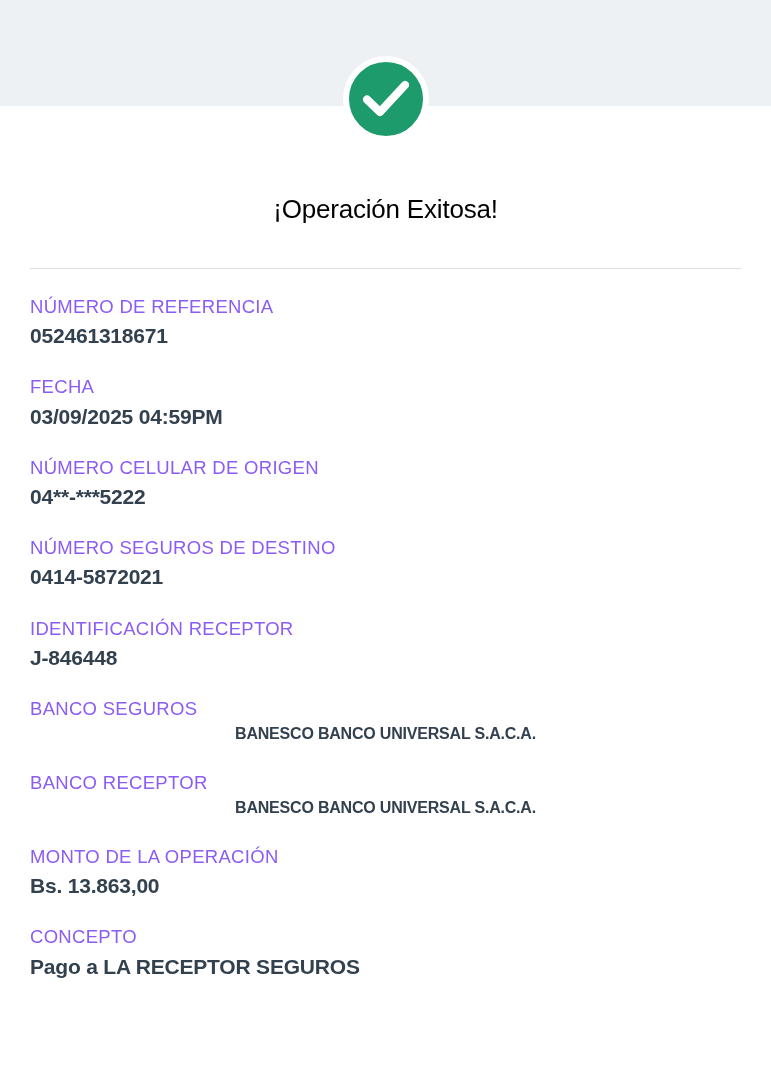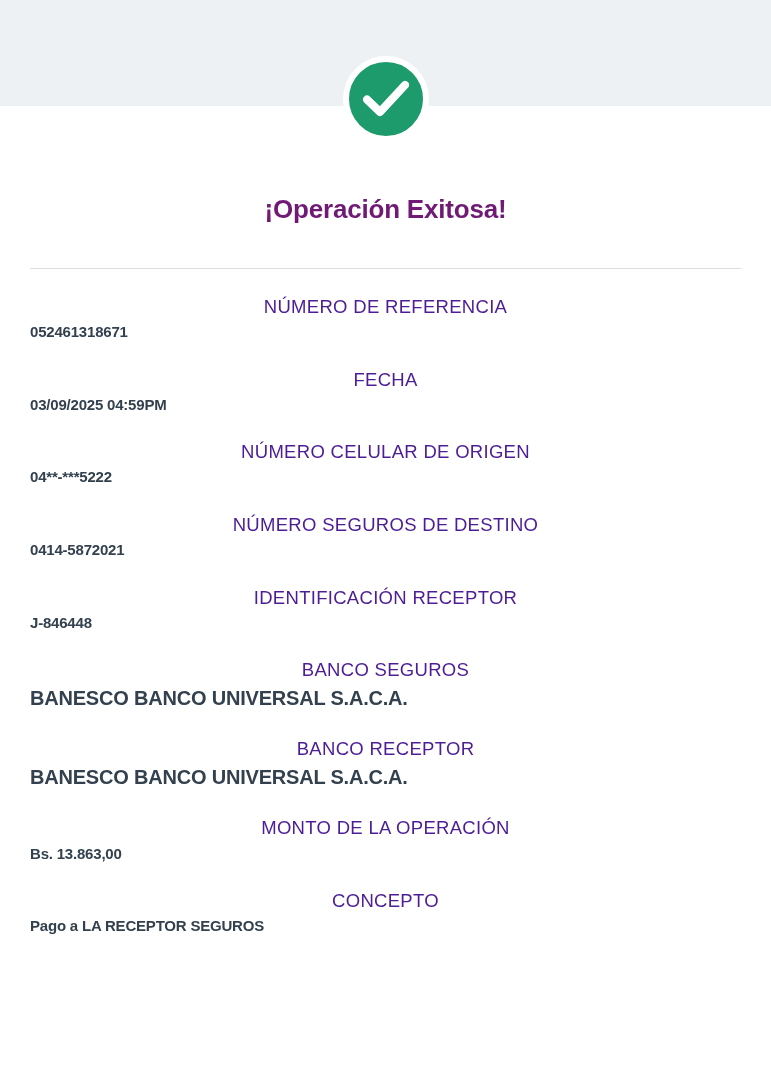--- a/index.html
+++ b/index.html
@@ -51,58 +51,58 @@
     box-sizing: border-box;
     display: flex;
     align-items: center;
     justify-content: center;
   }
   .check-badge svg {
     display: block;
   }
   .title {
     text-align: center;
-    color: #701a75;
+    color: #000000;
     font-size: 26px;
-    font-weight: bold;
+    font-weight: normal;
     letter-spacing: -0.2px;
     margin: 34px 0 0 0;
   }
   .divider {
     margin: 43px 0 0 0;
     border: 0;
     border-top: 1px solid #d9dee3;
   }
   .fields {
     margin-top: 26px;
     padding-bottom: 40px;
   }
   .field {
     margin-bottom: 26px;
   }
   .field:last-child {
     margin-bottom: 12px;
   }
   .field-label {
     font-size: 18.5px;
-    color: #4c1d95;
+    color: #8b5cf6;
     letter-spacing: 0.3px;
     line-height: 1.25;
-    text-align: center;
   }
   .field-value {
-    font-size: 15px;
+    font-size: 21px;
     font-weight: bold;
     color: #33414f;
     line-height: 1.3;
     margin-top: 4px;
     letter-spacing: -0.2px;
   }
   .field-value.big {
-    font-size: 20px;
+    font-size: 16px;
+    text-align: center;
   }
 </style>
 </head>
 <body>
 
 <div class="screen">
 
   <div class="top-band"></div>
 
   <div class="content">

